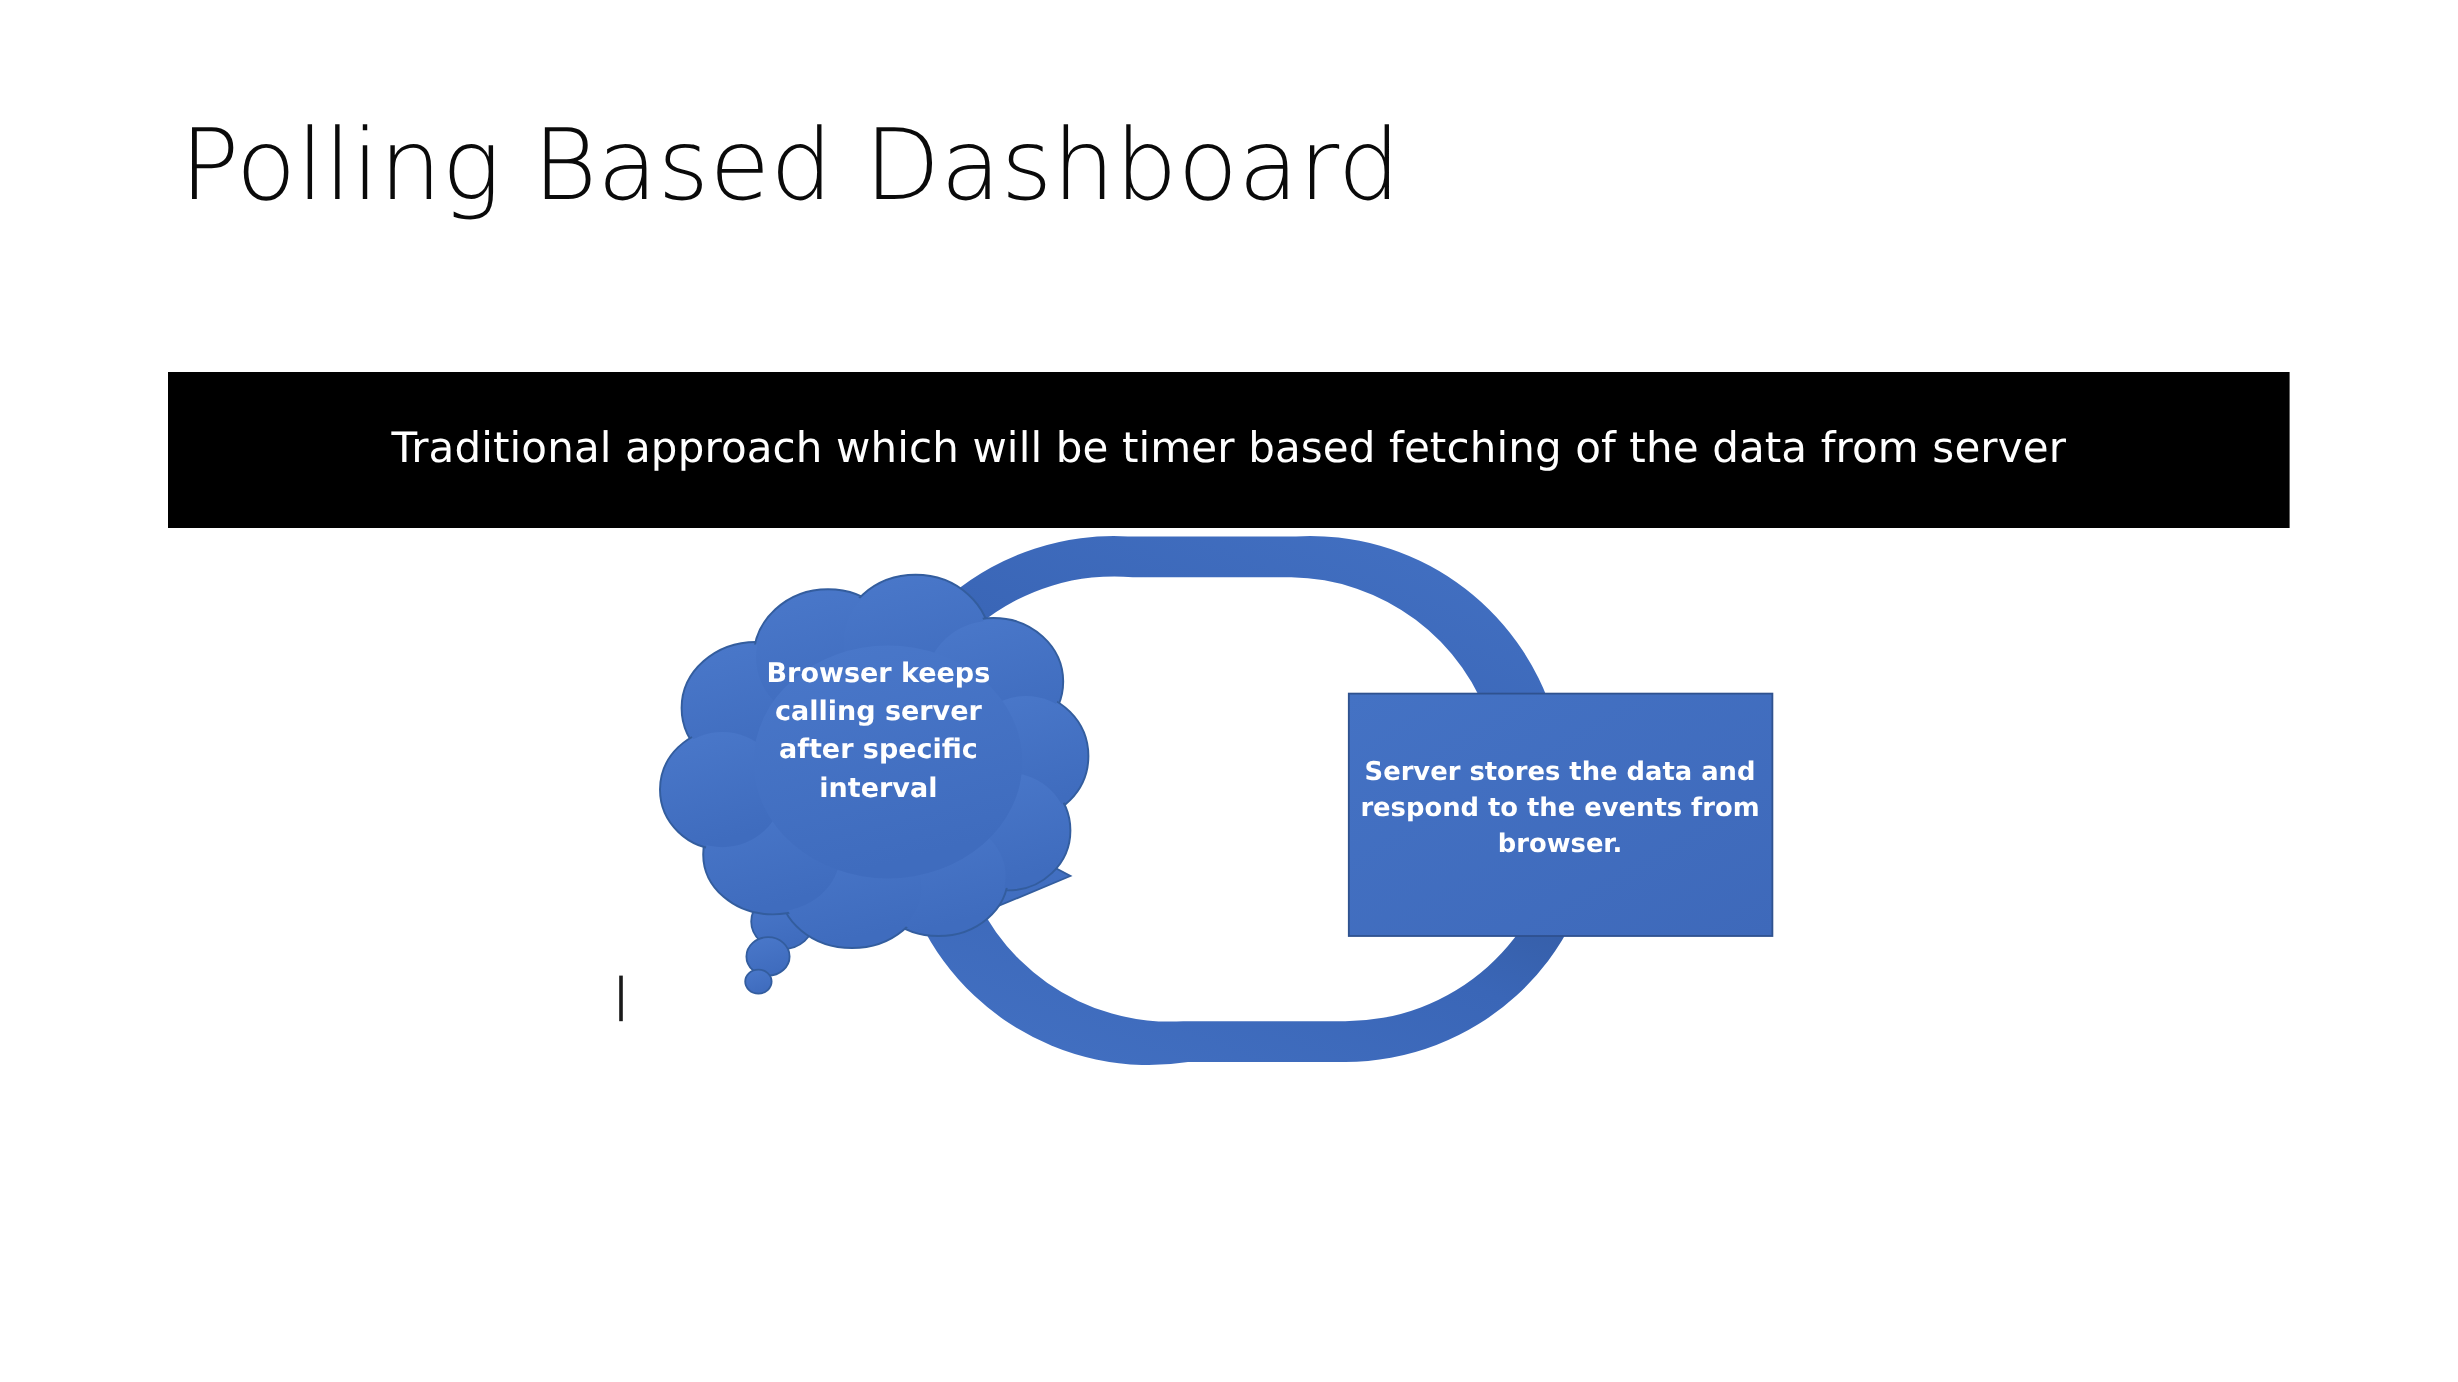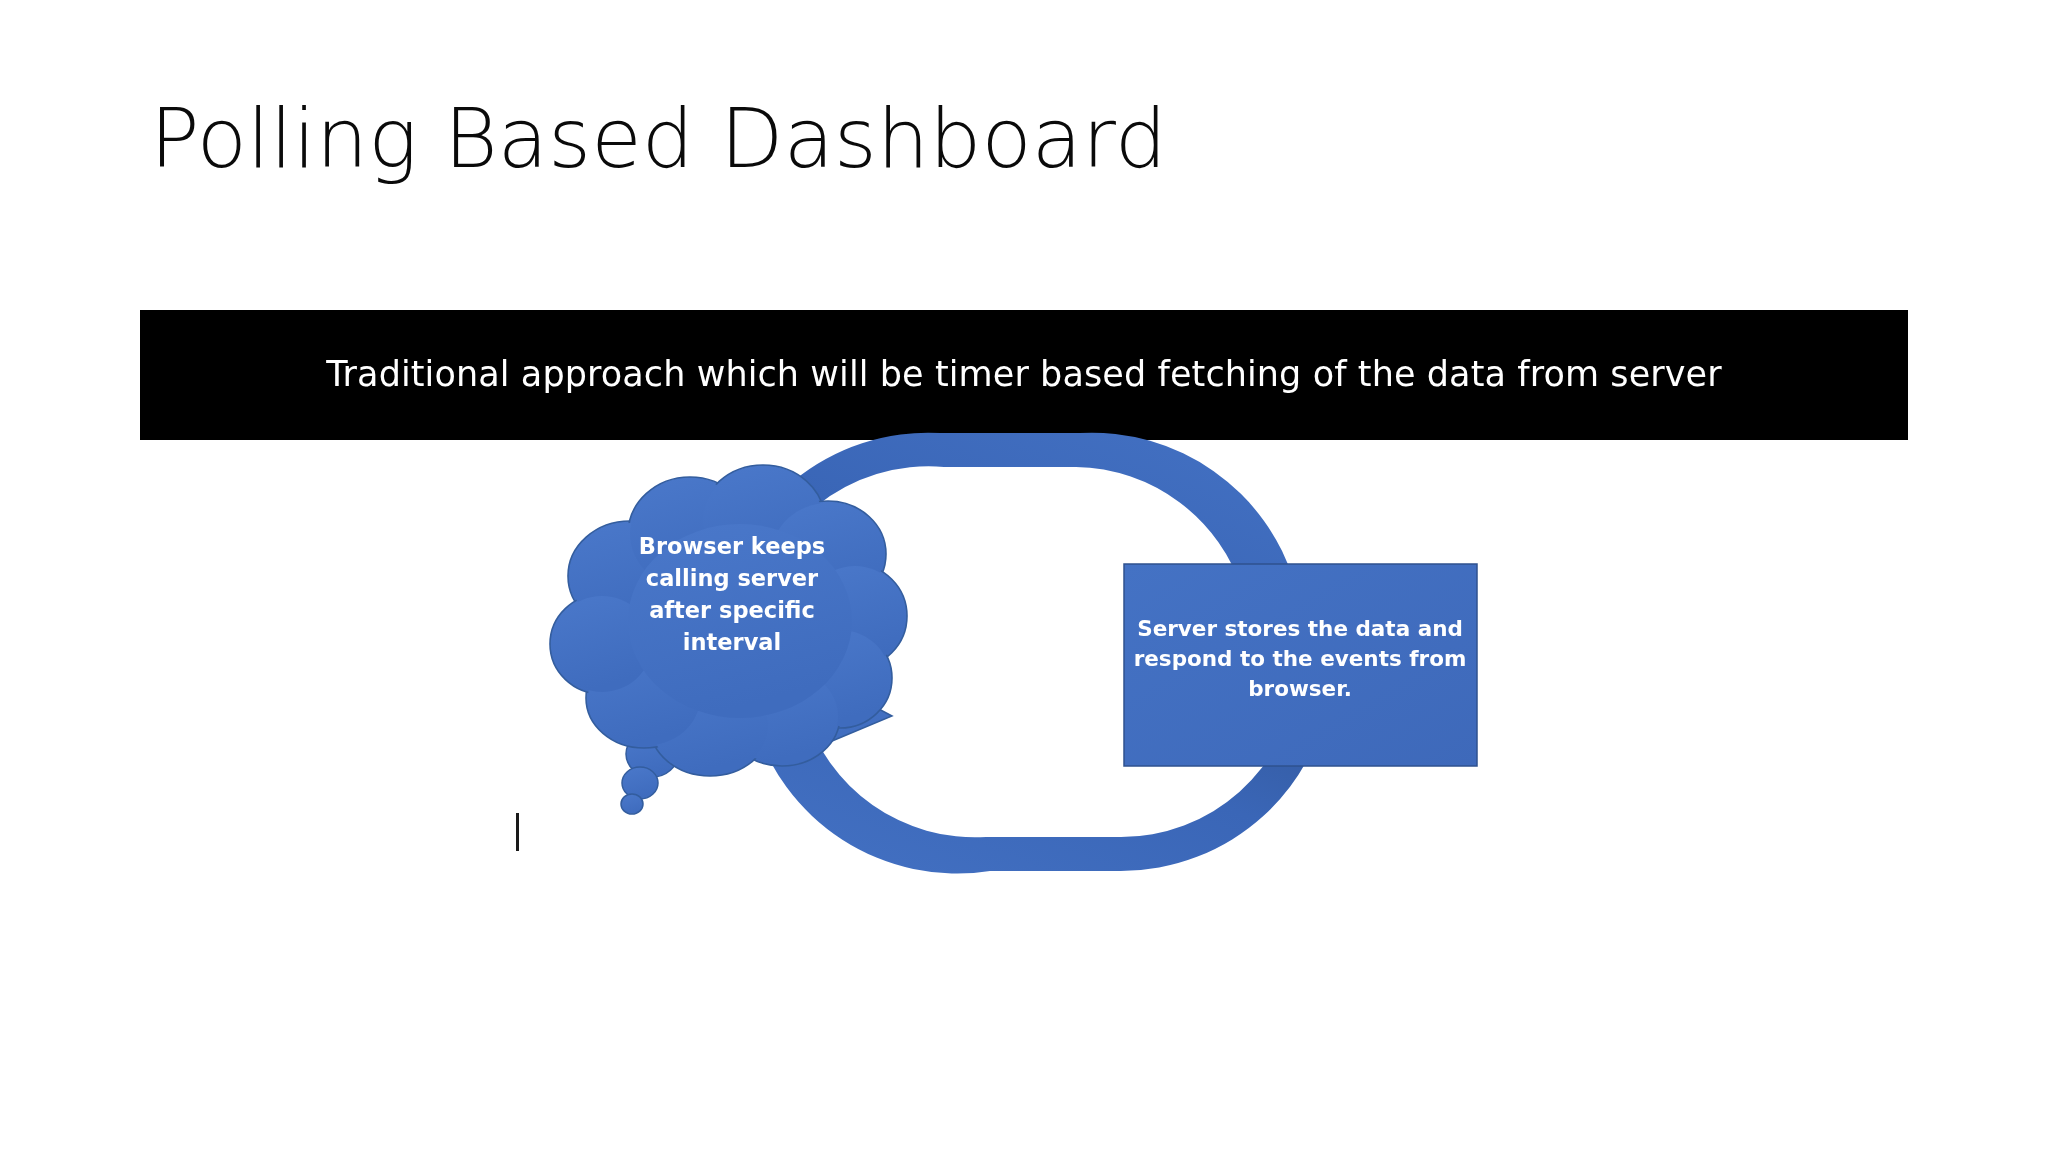--- a/index.html
+++ b/index.html
@@ -56,21 +56,21 @@
     line-height: 1.25;
     text-align: center;
     letter-spacing: 0.1px;
     white-space: nowrap;
   }
 
   
   #diagram {
     position: absolute;
     left: 520px;
-    top: 416px;
+    top: 430px;
     width: 1020px;
     height: 480px;
     text-align: center;
   }
   #diagram svg {
     display: block;
     width: 1020px;
     height: 480px;
     overflow: visible;
   }

